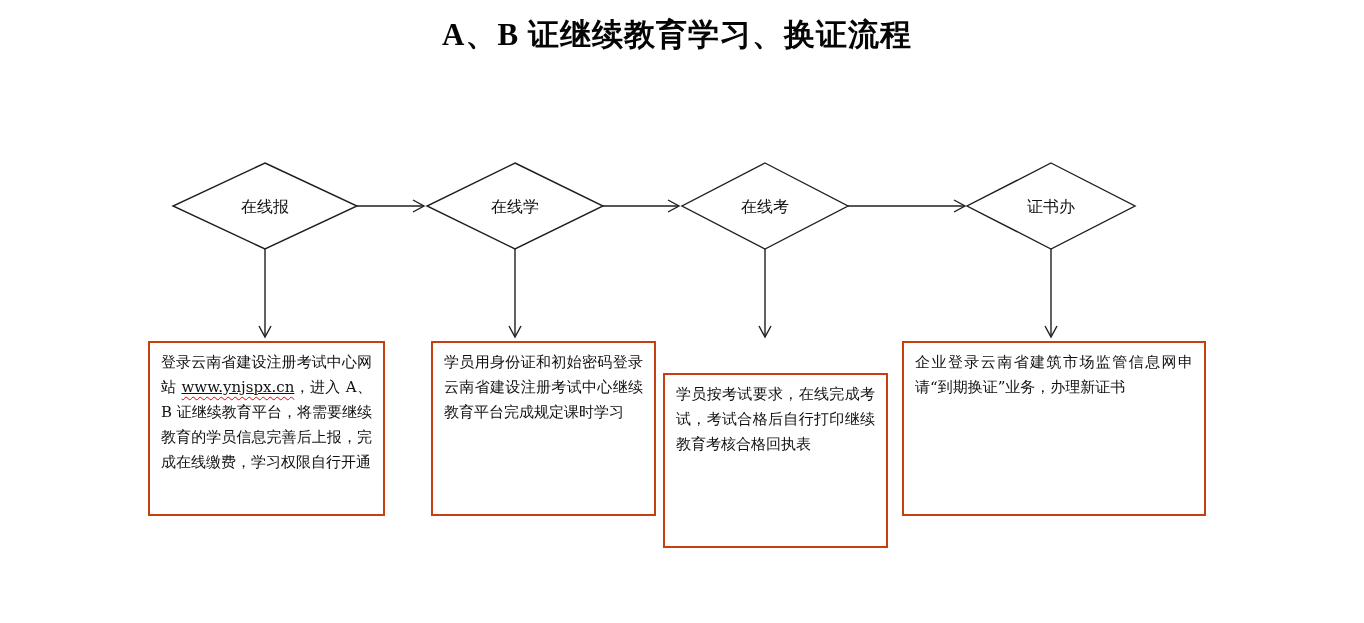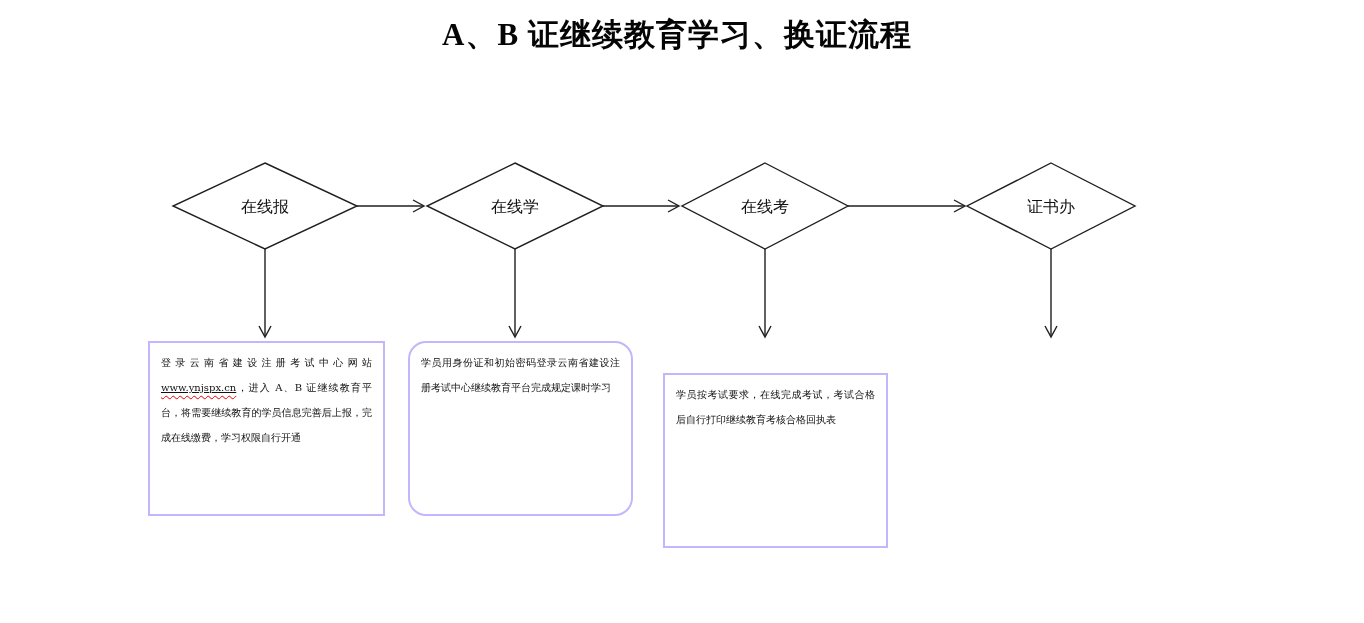--- a/index.html
+++ b/index.html
@@ -50,30 +50,30 @@
     font-family: "DejaVu Serif", "Liberation Serif", serif;
     font-size: 16px;
     fill: #111111;
     text-anchor: middle;
   }
   .box {
     position: absolute;
     top: 341px;
     height: 175px;
     box-sizing: border-box;
-    border: 2px solid #c4b5fd;
+    border: 2px solid #c2410c;
     background: #ffffff;
     padding: 7px 11px 0 11px;
-    font-size: 10px;
+    font-size: 15px;
     line-height: 25px;
     text-align: justify;
     color: #111111;
   }
   .box-1 { left: 148px; width: 237px; }
-  .box-2 { left: 408px; width: 225px; border-radius: 18px; }
+  .box-2 { left: 431px; width: 225px; }
   .box-3 { left: 663px; width: 225px; margin-top: 32px; }
   .box-4 { left: 902px; width: 304px; }
   .url {
     text-decoration: underline;
     text-decoration-color: #111111;
     color: #111111;
     cursor: pointer;
   }
   .url-wavy {
     text-decoration: underline wavy #ee0000;
@@ -143,14 +143,17 @@
   </div>
 
   <div class="box box-2">
     <span>学员用身份证和初始密码登录云南省建设注册考试中心继续教育平台完成规定课时学习</span>
   </div>
 
   <div class="box box-3">
     <span>学员按考试要求，在线完成考试，考试合格后自行打印继续教育考核合格回执表</span>
   </div>
 
+  <div class="box box-4">
+    <span>企业登录云南省建筑市场监管信息网申请“到期换证”业务，办理新证书</span>
+  </div>
 
 </div>
 
 </body></html>

